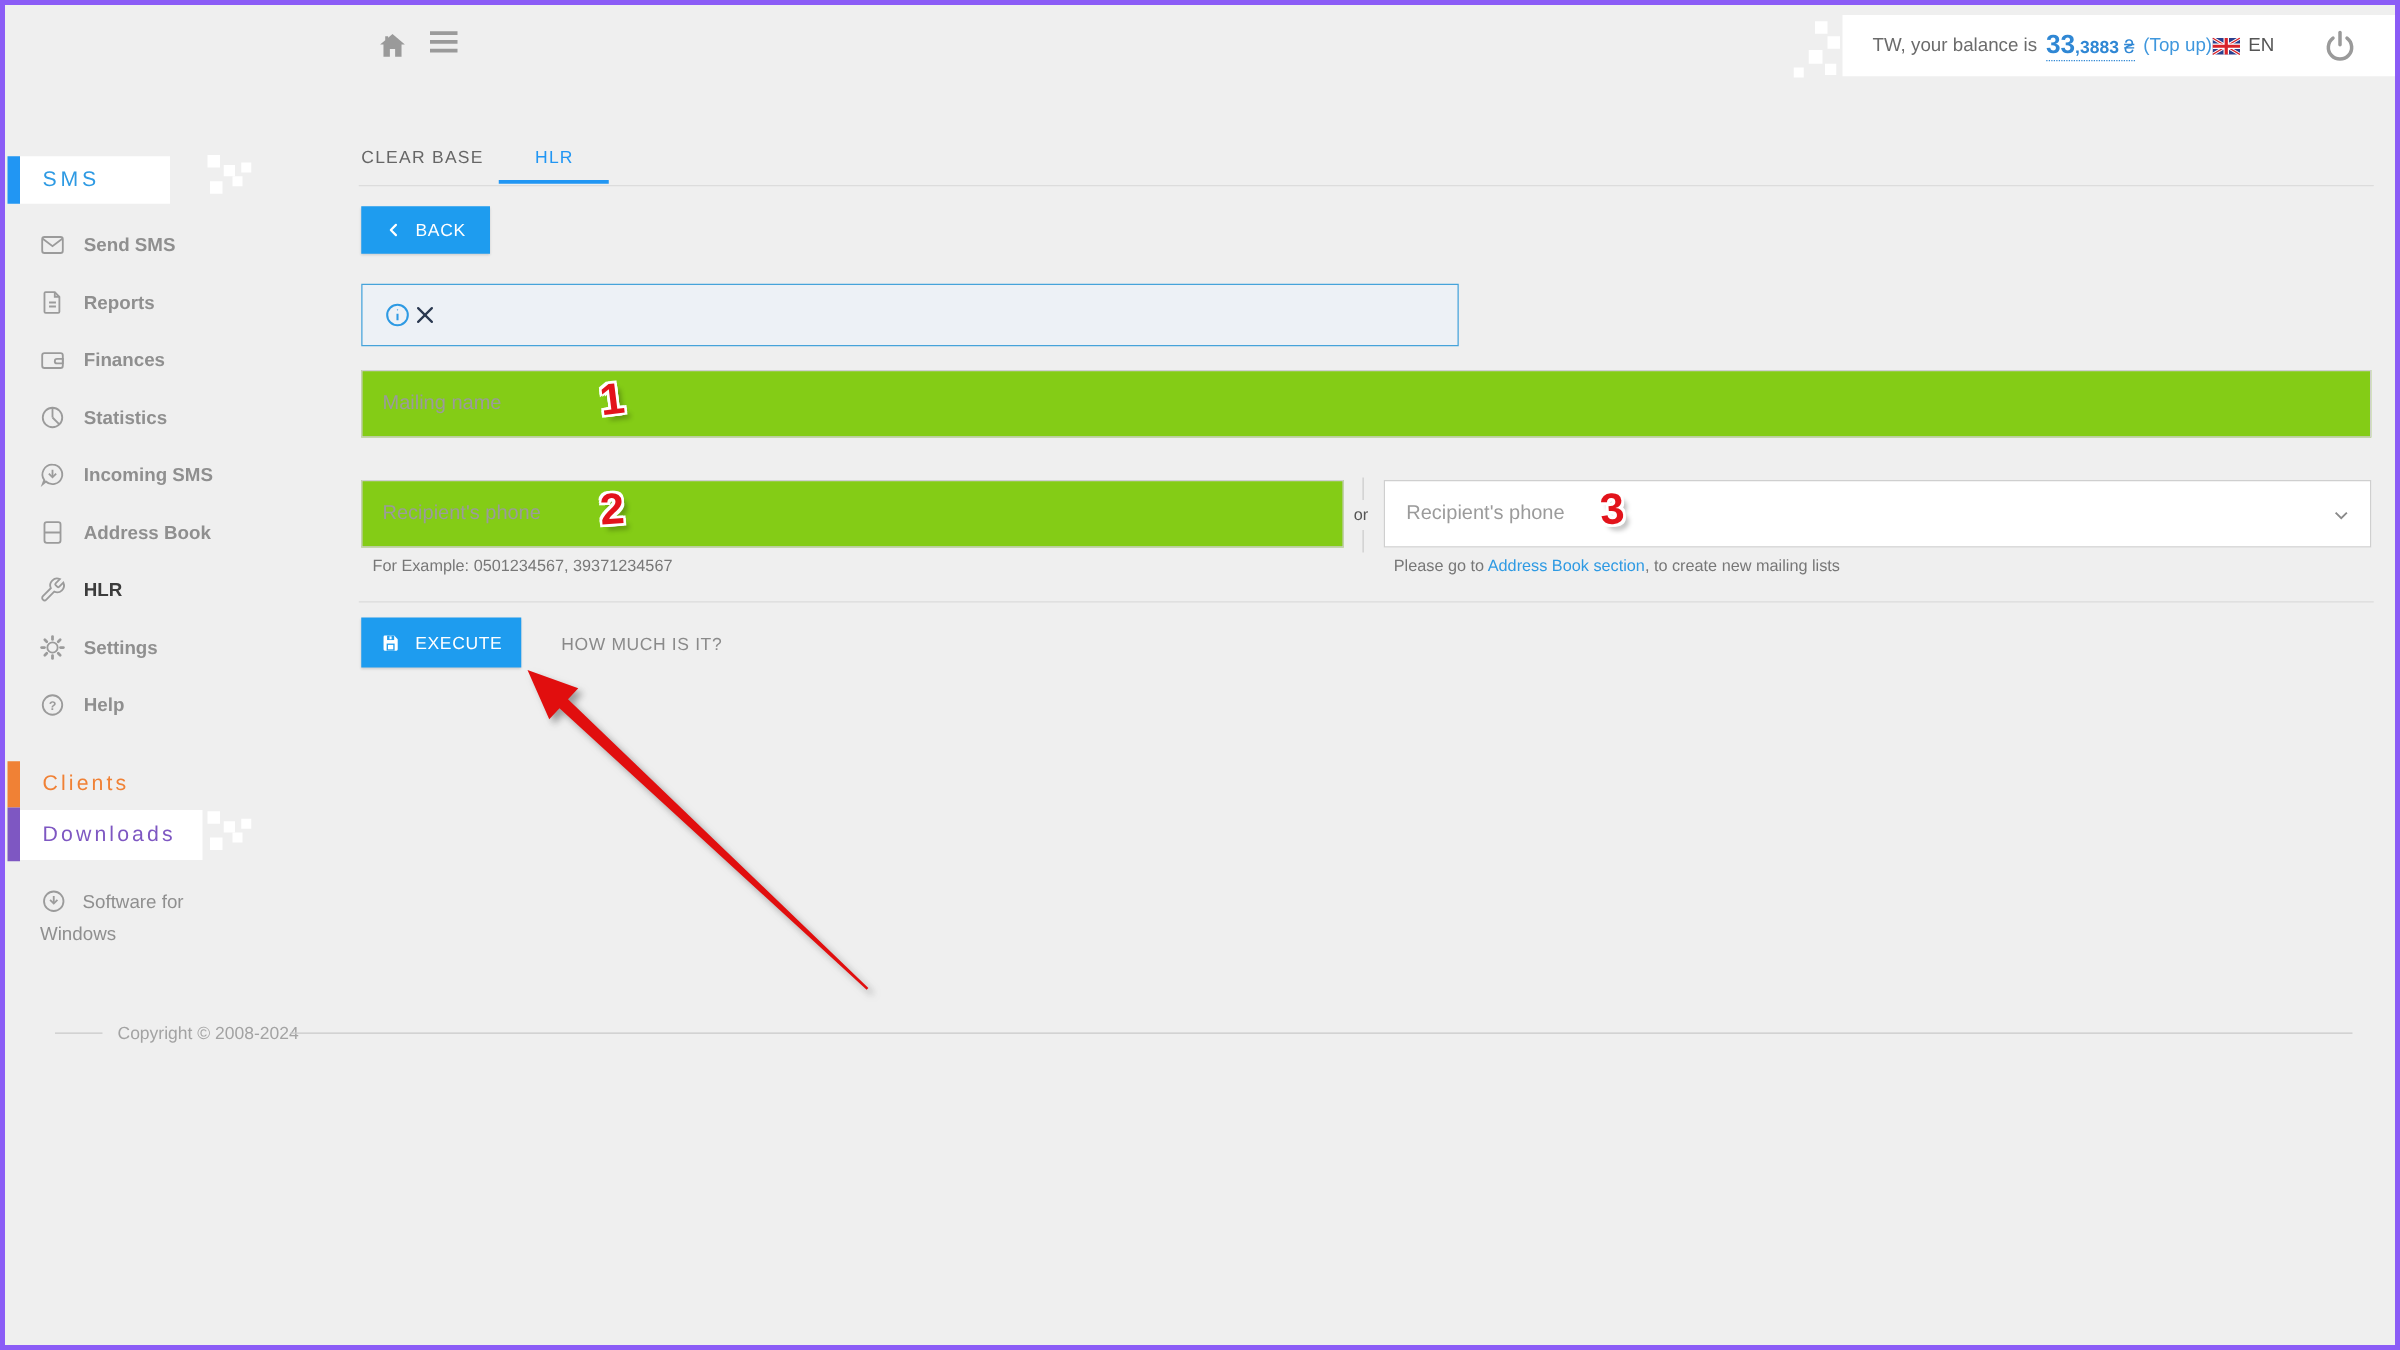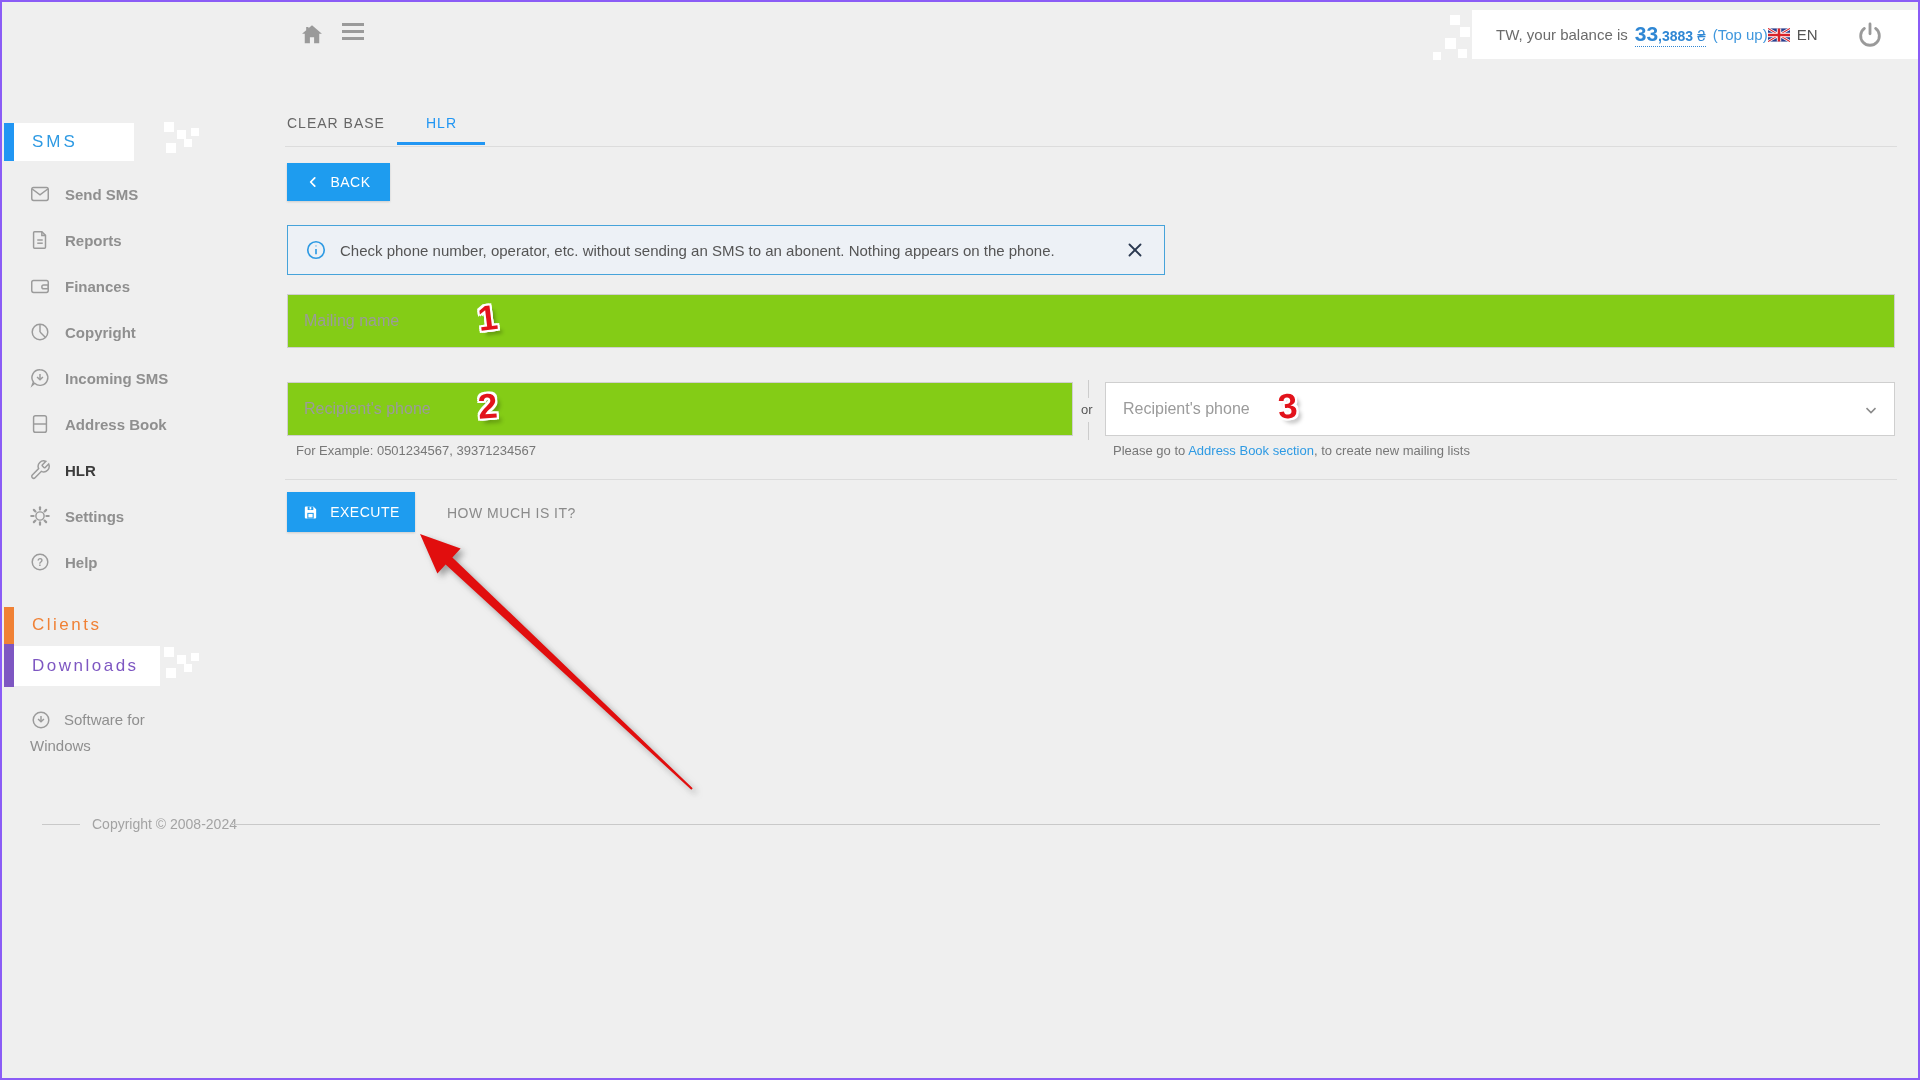--- a/index.html
+++ b/index.html
@@ -1,19 +1,19 @@
 <!DOCTYPE html>
 <html><head>
 <meta charset="utf-8">
 <style>
   * { margin:0; padding:0; box-sizing:border-box; }
   html,body { width:1920px; height:1080px; }
   body { font-family:"Liberation Sans","DejaVu Sans",sans-serif; }
   .page { position:relative; width:1920px; height:1080px; background:#efefef;
-          border:2px solid #8b5cf6; overflow:hidden; }
+          border:4px solid #8b5cf6; overflow:hidden; }
 
   .abs { position:absolute; }
   .px  { position:absolute; background:#fff; }
 
   
   .home-btn { left:296px; top:18px; width:28px; height:28px; cursor:pointer; }
   .burger-btn { left:340px; top:21px; width:24px; height:22px; cursor:pointer; }
   .burger-btn div { width:22px; height:3px; background:#9a9a9a; margin-bottom:4px; }
 
   .balance-box { left:1470px; top:8px; width:446px; height:49px; background:#fff;
@@ -189,21 +189,21 @@
         <path d="M16 11h5v4h-5a2 2 0 0 1 0-4z"></path>
     </svg>
     <span class="lbl">Finances</span>
   </div>
   <div class="abs side-item" style="top:307px;">
     <svg class="ic" viewBox="0 0 24 24" fill="none" stroke="#9b9b9b" stroke-width="1.6">
       <circle cx="12" cy="12" r="8.5"></circle>
         <path d="M12 12V3.5"></path>
         <path d="M12 12l6 6"></path>
     </svg>
-    <span class="lbl">Copyright</span>
+    <span class="lbl">Statistics</span>
   </div>
   <div class="abs side-item" style="top:353px;">
     <svg class="ic" viewBox="0 0 24 24" fill="none" stroke="#9b9b9b" stroke-width="1.6">
       <path d="M12 3a8.5 8.5 0 1 1-5.8 14.7L3.5 20l1.3-3.6A8.5 8.5 0 0 1 12 3z"></path>
       <line x1="12" y1="7.5" x2="12" y2="13.5"></line>
         <polyline points="8.8 10.8 12 14 15.2 10.8"></polyline>
     </svg>
     <span class="lbl">Incoming SMS</span>
   </div>
   <div class="abs side-item" style="top:399px;">
@@ -273,21 +273,20 @@
     </svg>
     <span>BACK</span>
   </button>
 
   <div class="abs banner">
     <svg class="ic" width="22" height="22" viewBox="0 0 24 24" fill="none" stroke="#2e9ae3" stroke-width="1.8">
       <circle cx="12" cy="12" r="9"></circle>
         <line x1="12" y1="11" x2="12" y2="16.5"></line>
       <circle cx="12" cy="7.5" r="0.6" fill="#2e9ae3" stroke="none"></circle>
     </svg>
-    <span class="banner-text">Check phone number, operator, etc. without sending an SMS to an abonent. Nothing appears on the phone.</span>
     <svg class="banner-close" viewBox="0 0 24 24" fill="none" stroke="#2b3950" stroke-width="2" stroke-linecap="round">
       <line x1="6" y1="6" x2="18" y2="18"></line>
         <line x1="18" y1="6" x2="6" y2="18"></line>
     </svg>
   </div>
 
   <input class="txt-input input-name" type="text" placeholder="Mailing name" style="">
   <div class="red-num num1">1</div>
 
   <input class="txt-input input-phone" type="text" placeholder="Recipient's phone" style="">

